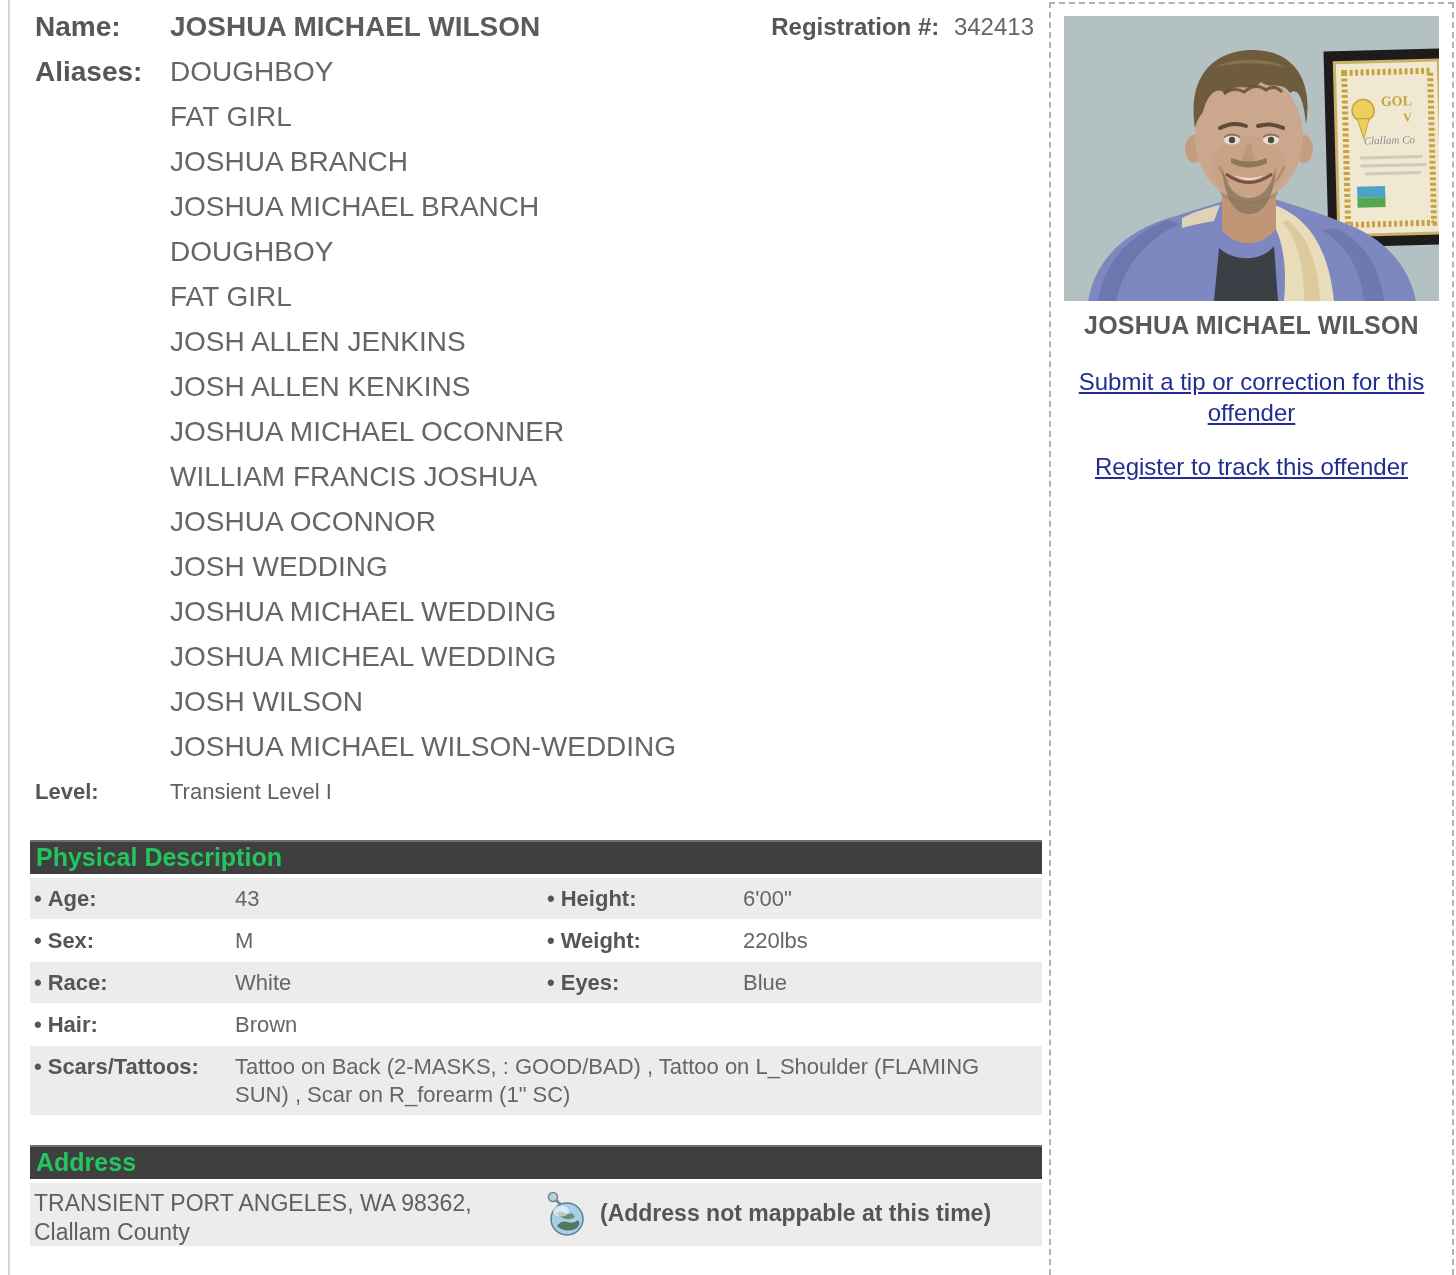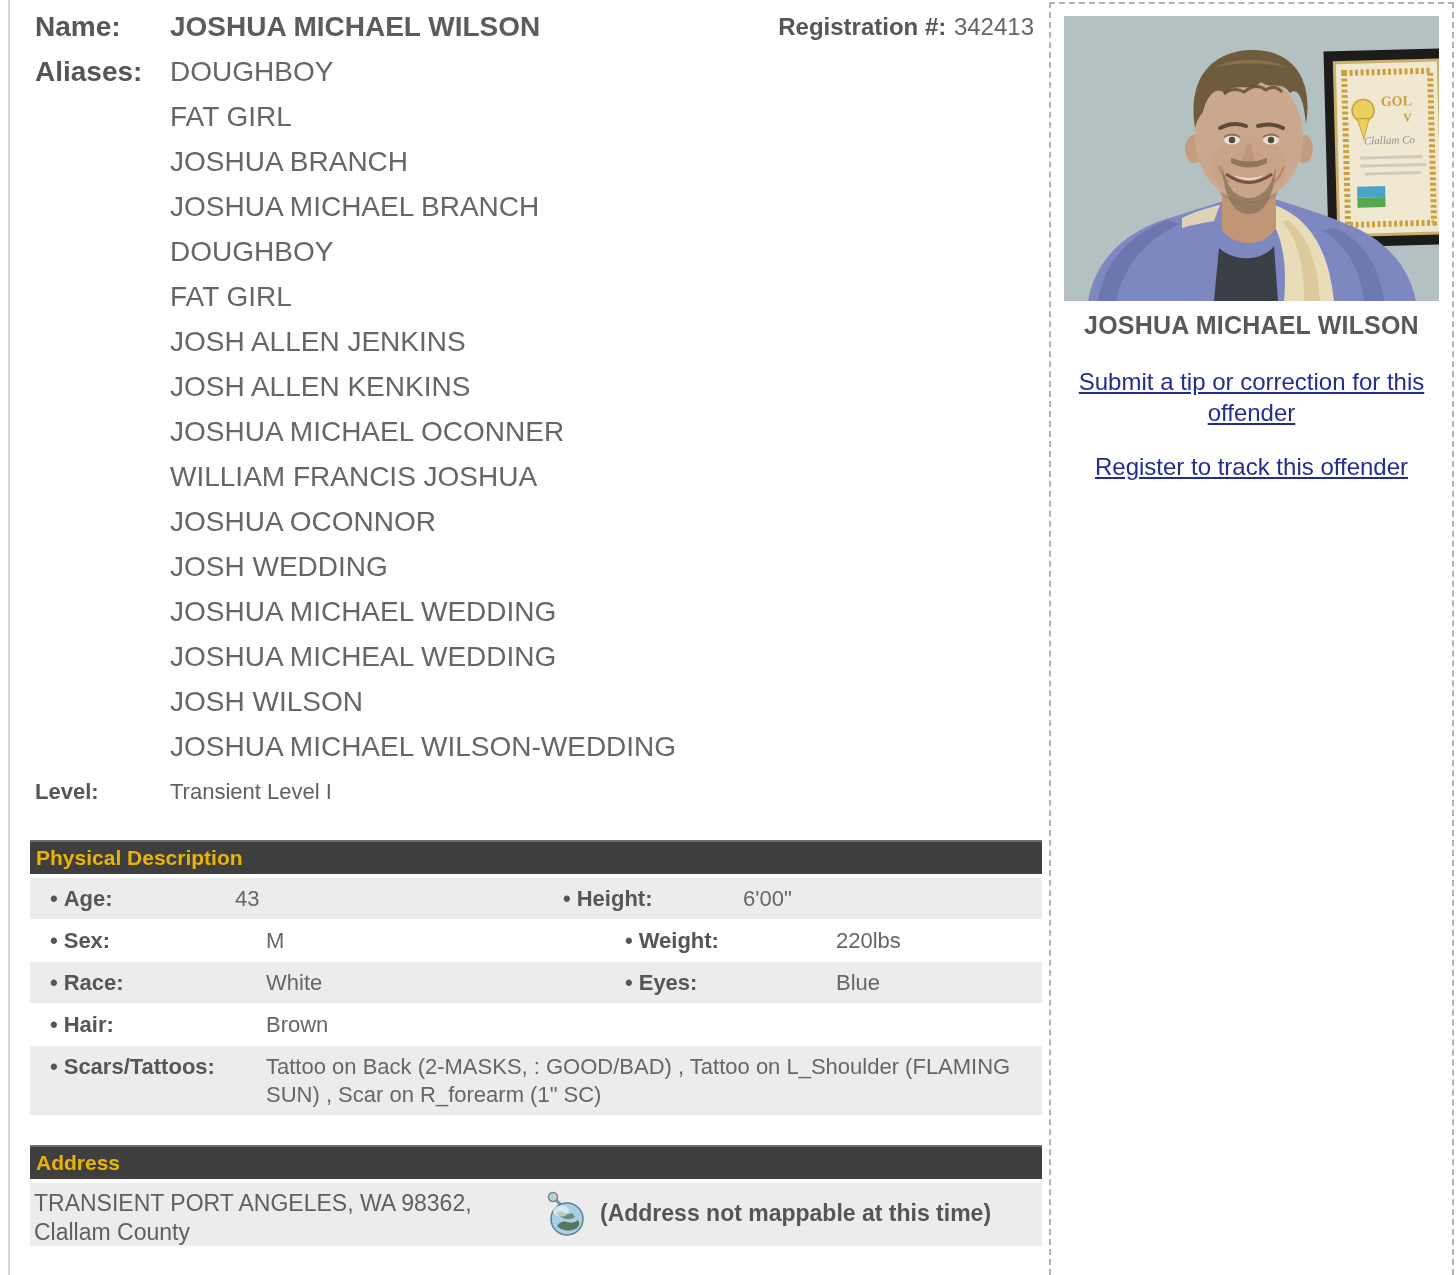--- a/index.html
+++ b/index.html
@@ -14,46 +14,46 @@
   
   .left-col {
     position:absolute; left:8px; top:0; width:1034px; height:1275px;
     border-left:2px solid #d6d6d6; padding:4px 0 0 20px;
   }
   .id-row { display:flex; align-items:flex-start; font-size:28px; line-height:45px; }
   .lbl-col { width:140px; flex:0 0 140px; font-weight:bold; color:#565656; padding-left:5px; }
   .name-val { font-weight:bold; color:#5c5c5c; }
   .reg { margin-left:auto; padding-right:8px; font-size:24px; white-space:nowrap; }
   .reg-lbl { font-weight:bold; color:#565656; }
-  .reg-val { color:#666; margin-left:1px; }
+  .reg-val { color:#666; margin-left:8px; }
 
   .alias-row { display:flex; align-items:flex-start; font-size:28px; }
   .alias-row .lbl-col { line-height:45px; }
   .alias-list { color:#666; }
   .alias-list .alias-item { line-height:45px; white-space:nowrap; }
 
   .level-row { display:flex; font-size:22px; line-height:44px; margin-top:1px; }
   .level-row .lbl-col { font-size:22px; }
 
   .section-bar {
     margin-top:26px; height:34px; width:1012px;
     background:#3f3f3f; border-top:2px solid #6e6e6e;
-    color:#eab308; font-weight:bold; font-size:21px; line-height:31px;
+    color:#22c55e; font-weight:bold; font-size:25px; line-height:31px;
     padding-left:6px;
   }
   .addr-bar { margin-top:30px; }
 
   .pd-table { margin-top:4px; width:1012px; font-size:22px; }
   .pd-row {
     display:grid; grid-template-columns:205px 308px 200px 1fr;
     padding:7px 0 6px 0; line-height:28px;
   }
   .pd-row.alt { background:#ececec; }
-  .pd-row + .pd-row { border-top:1px solid #ffffff;gap:31px; }
-  .pd-label { padding-left:20px; font-weight:bold; color:#565656; }
+  .pd-row + .pd-row { border-top:1px solid #ffffff; }
+  .pd-label { padding-left:4px; font-weight:bold; color:#565656; }
   .bullet { margin-right:6px; font-weight:bold; color:#565656; }
   .pd-value { color:#666; }
   .pd-value.span { grid-column:2 / 5; padding-right:18px; }
 
   .address-row {
     margin-top:4px; width:1012px; height:63px; background:#ececec;
     display:flex; align-items:flex-start; font-size:23px; padding:6px 0 0 4px;
   }
   .addr-text { width:468px; line-height:29px; color:#5f5f5f; }
   .globe { flex:0 0 auto; margin-left:42px; margin-top:0; }

